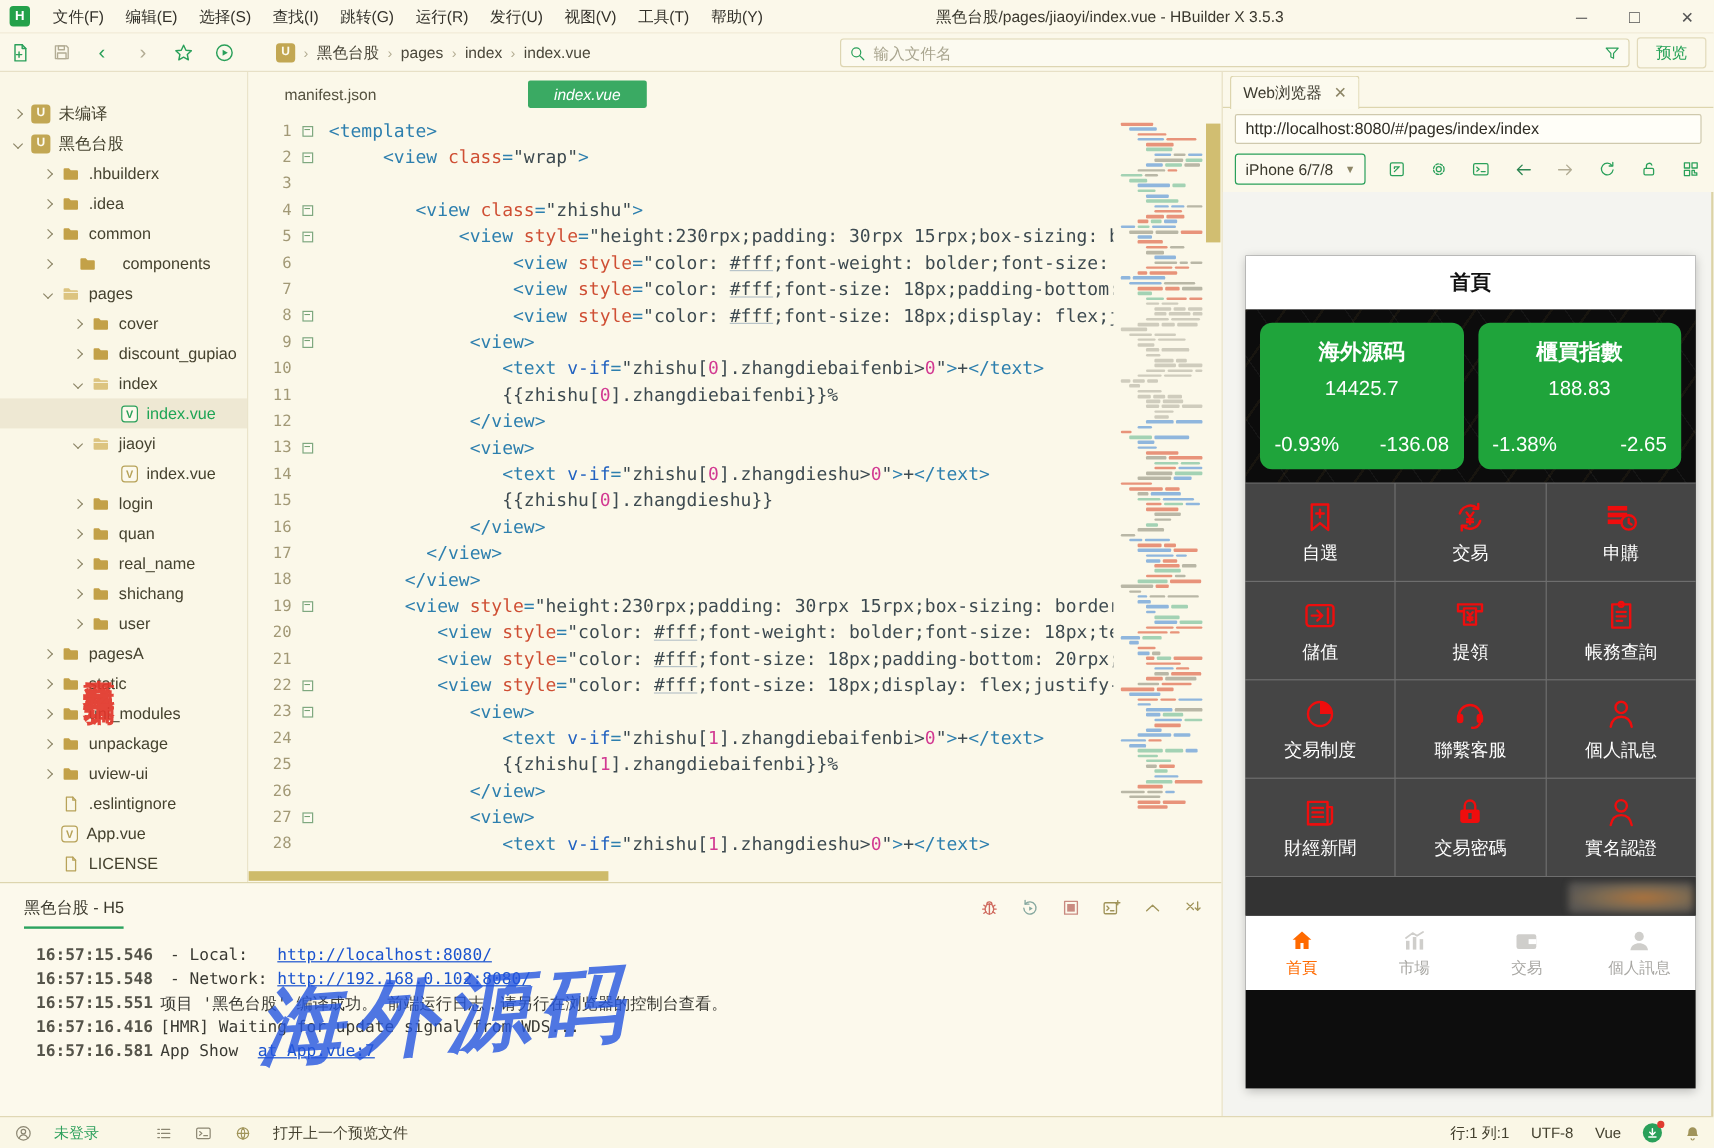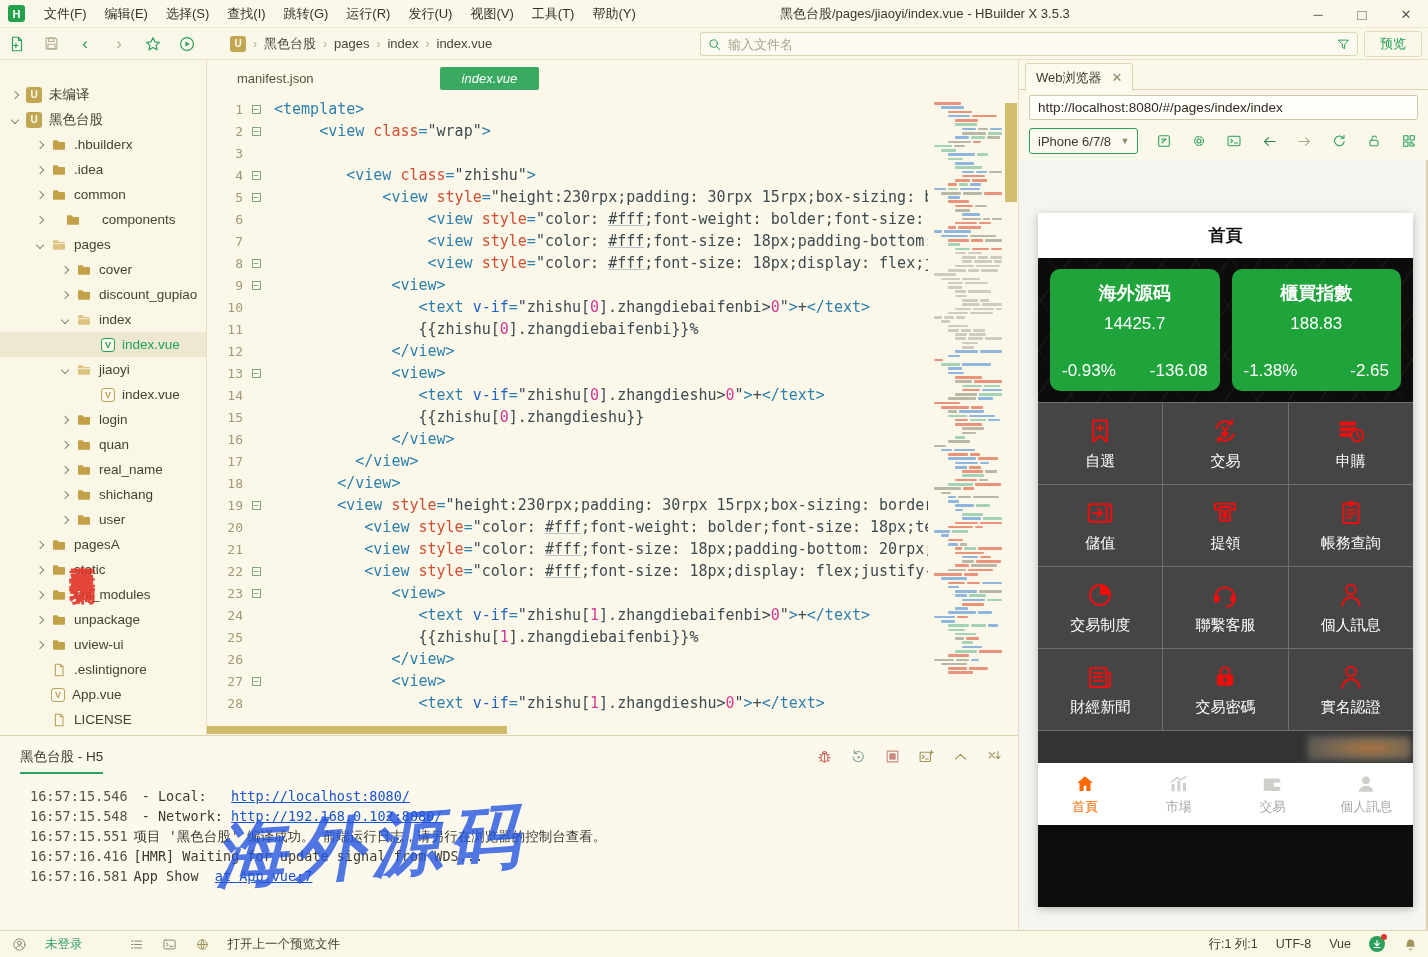--- a/index.html
+++ b/index.html
@@ -68,21 +68,21 @@
   #vscroll{position:absolute;right:1px;top:43px;width:12px;height:99px;background:#c9b45c;opacity:.85;}
   #hscroll{position:absolute;left:0;bottom:1px;width:300px;height:8px;background:#c9b45c;opacity:.9;}
 
   
   #console{position:absolute;left:0;top:735px;width:1018px;height:195px;background:#fcf9ec;border-top:1px solid #ddd5ae;}
   #ctab{position:absolute;left:20px;top:12px;font-size:13.5px;color:#3a382c;padding-bottom:6px;border-bottom:2px solid #2ca35f;}
   #cicons{position:absolute;right:14px;top:10px;display:flex;gap:14px;}
   .cic{width:20px;height:20px;display:flex;align-items:center;justify-content:center;}
   #clog{position:absolute;left:0px;top:52px;width:1018px;font-family:"DejaVu Sans Mono",monospace;font-size:13.5px;}
   .logrow{height:20px;white-space:pre;display:flex;}
-  .ltime{color:#55544a;margin:0 6px 0 30px;}
+  .ltime{color:#55544a;margin:0 6px 0 30px;font-weight:bold;}
   .lp{color:#3a3a33;} .lw{color:#cf7f2e;} .ll{color:#1a53cf;text-decoration:underline;}
 
   
   #statusbar{position:absolute;left:0;top:930px;width:1428px;height:27px;background:#faf7e6;border-top:1px solid #e0d8b4;
     display:flex;align-items:center;font-size:12.5px;color:#44412f;}
   .sb-item{display:flex;align-items:center;margin-right:18px;}
   #sb-right{position:absolute;right:10px;display:flex;align-items:center;gap:18px;}
   .dlbadge{position:relative;width:16px;height:16px;background:#2aa05a;border-radius:50%;display:flex;align-items:center;justify-content:center;color:#fff;}
   .dlbadge::after{content:"";position:absolute;right:-2px;top:-2px;width:6px;height:6px;border-radius:50%;background:#e03b2f;}
 

